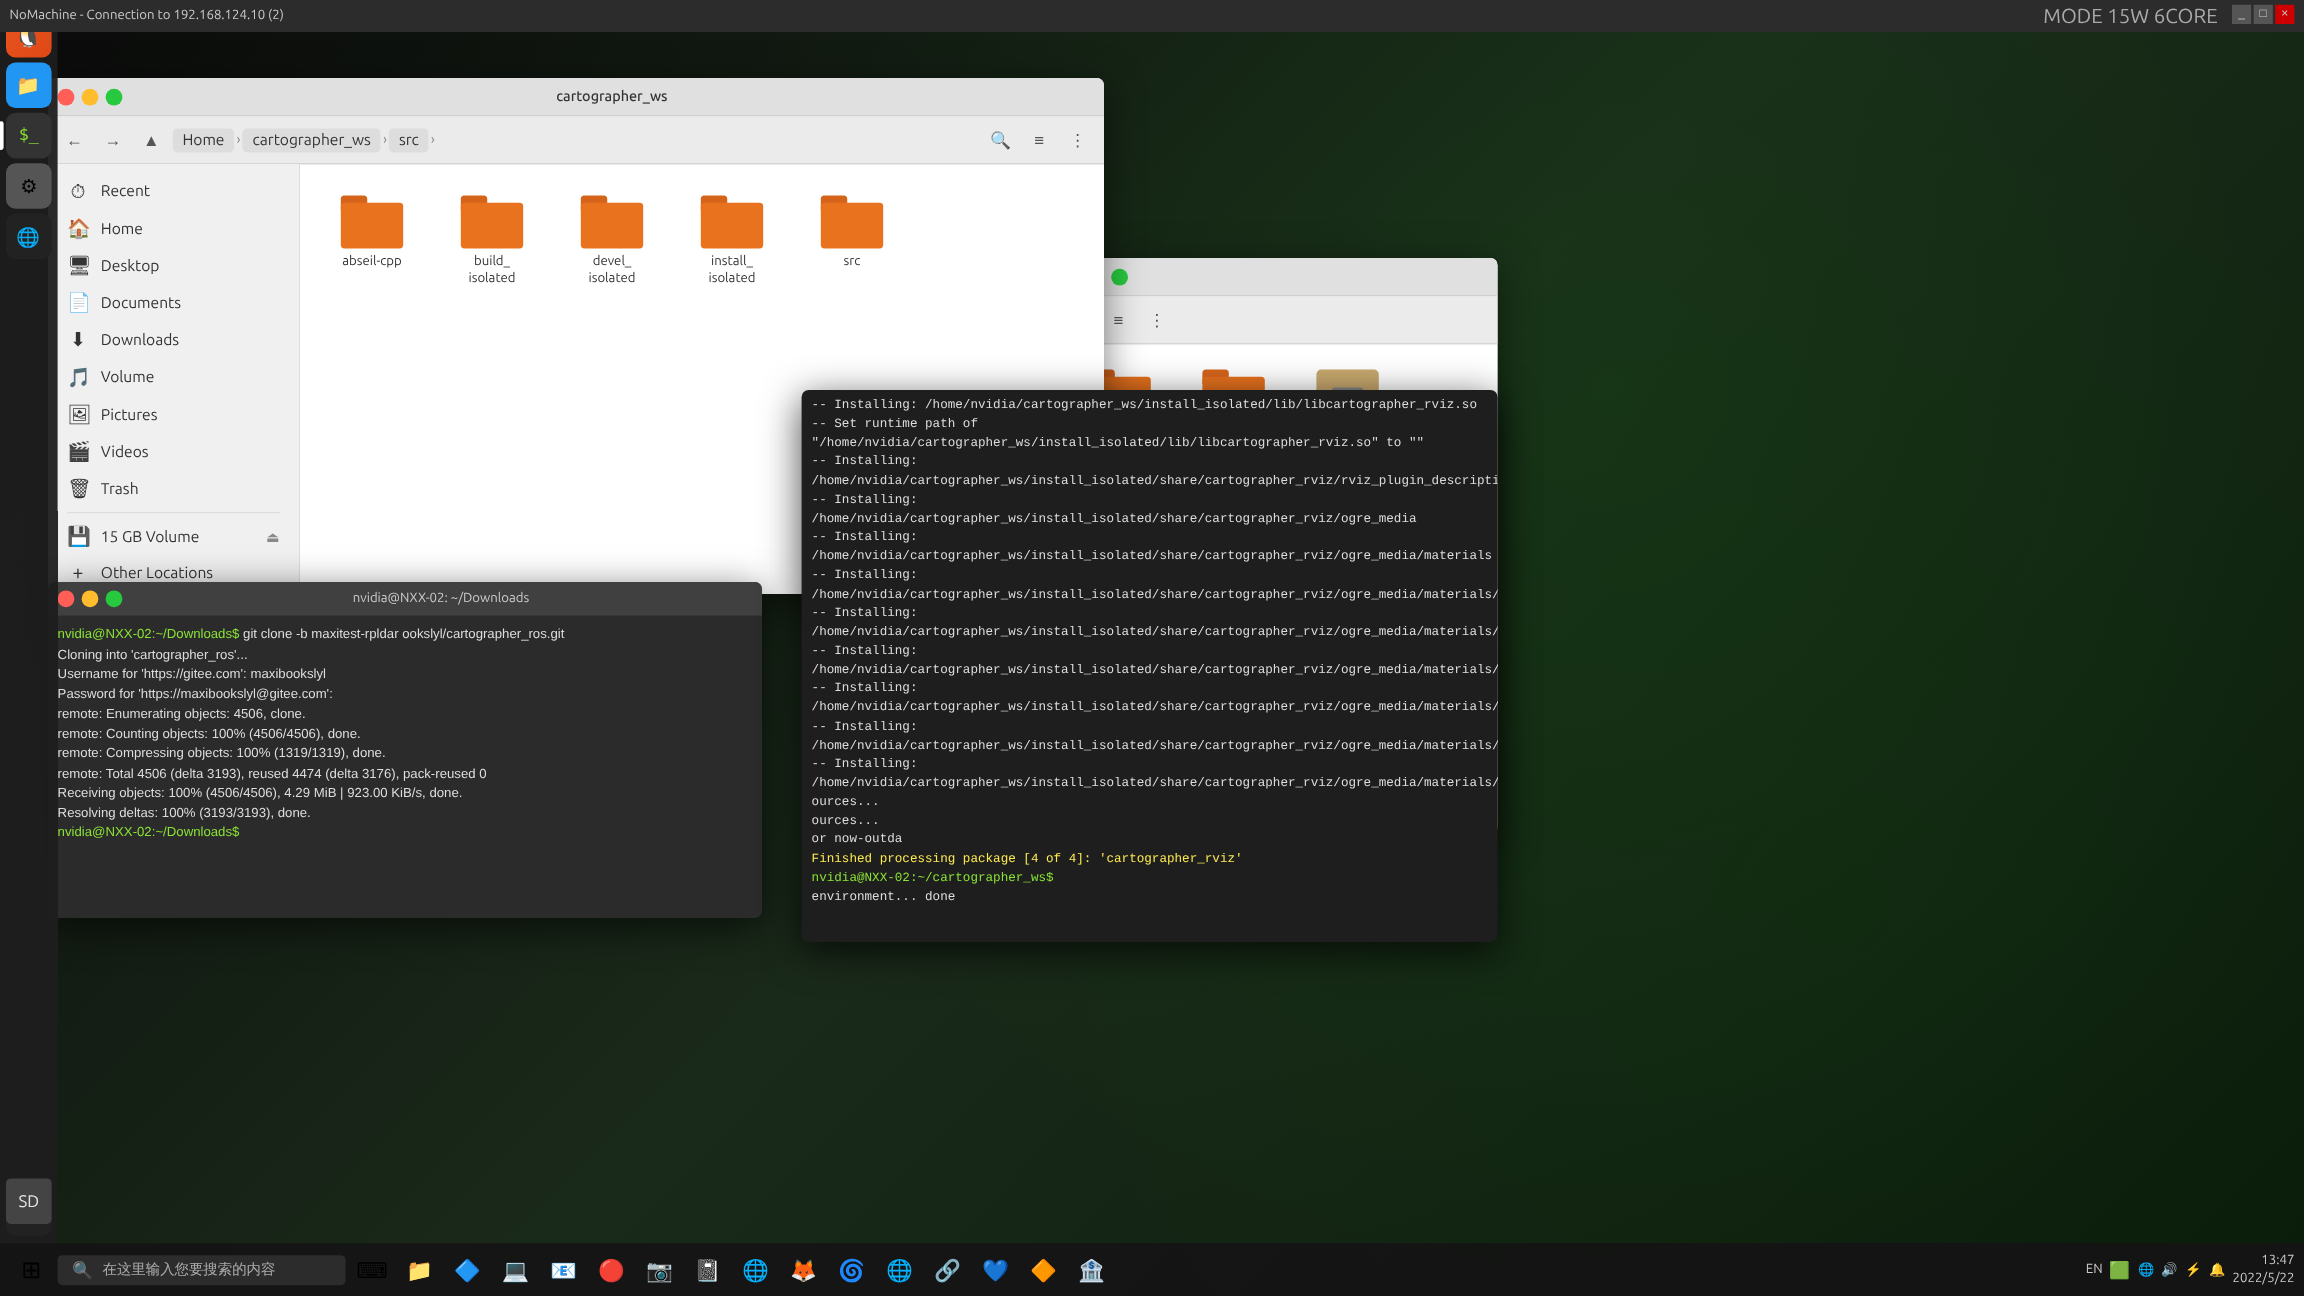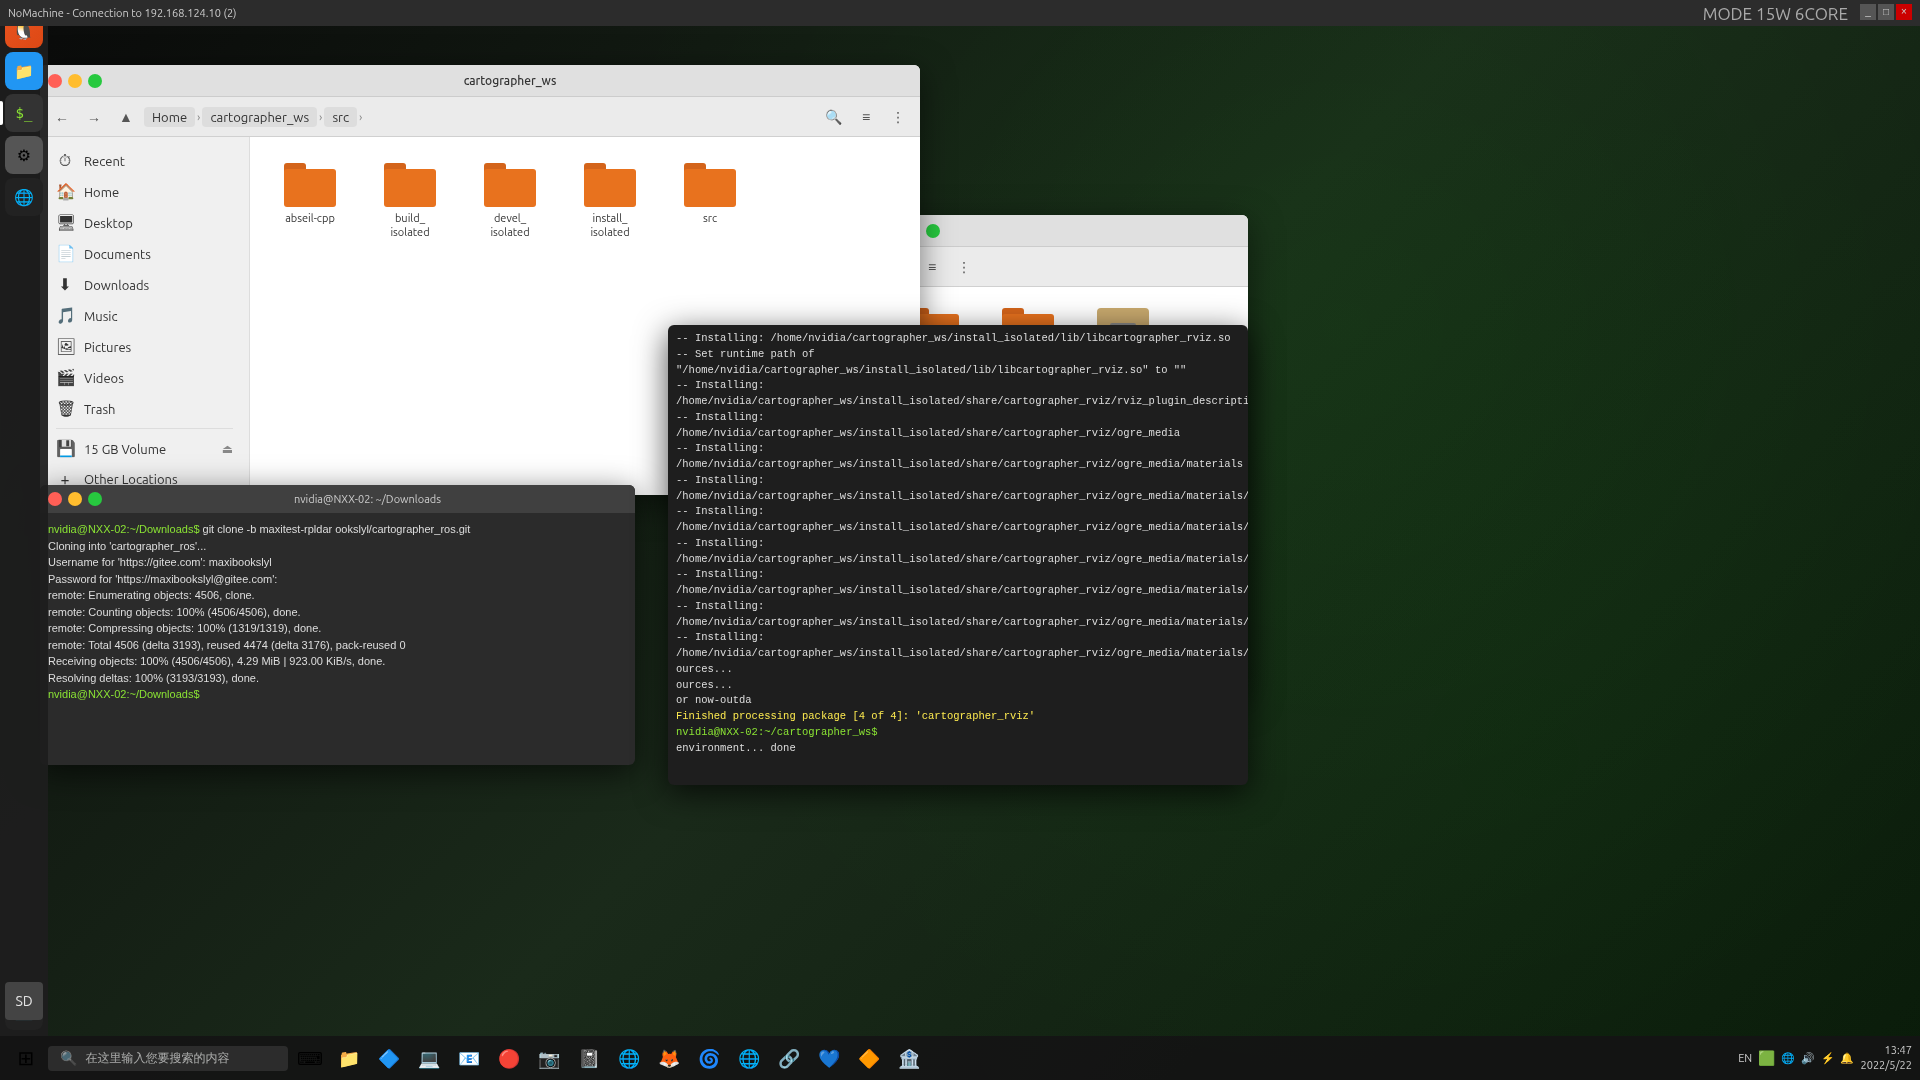--- a/index.html
+++ b/index.html
@@ -600,21 +600,21 @@
       <div class="sidebar-item">
         <span class="sidebar-icon">📄</span>
         <span>Documents</span>
       </div>
       <div class="sidebar-item">
         <span class="sidebar-icon">⬇</span>
         <span>Downloads</span>
       </div>
       <div class="sidebar-item">
         <span class="sidebar-icon">🎵</span>
-        <span>Music</span>
+        <span>Volume</span>
       </div>
       <div class="sidebar-item">
         <span class="sidebar-icon">🖼</span>
         <span>Pictures</span>
       </div>
       <div class="sidebar-item">
         <span class="sidebar-icon">🎬</span>
         <span>Videos</span>
       </div>
       <div class="sidebar-item">

